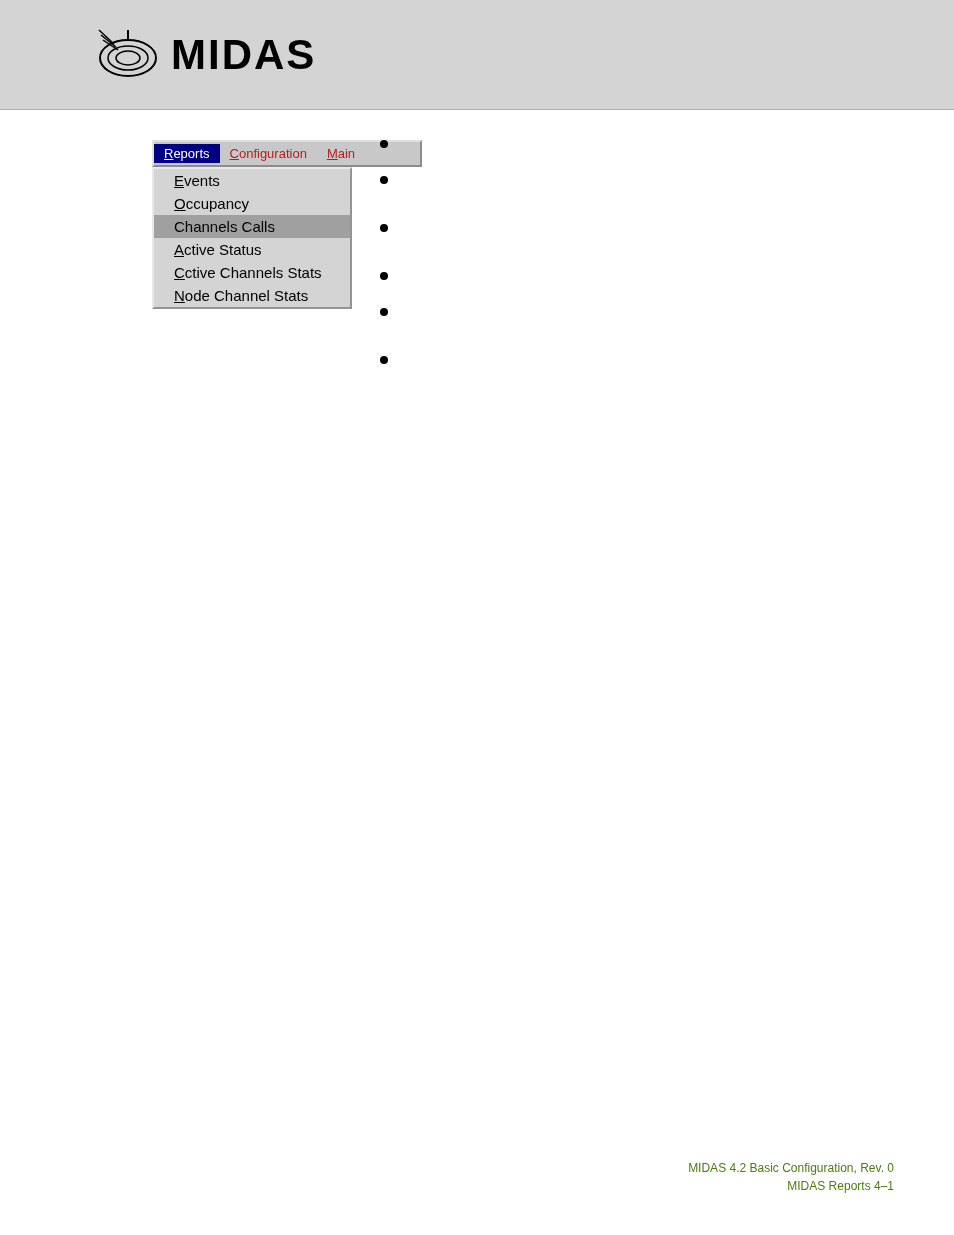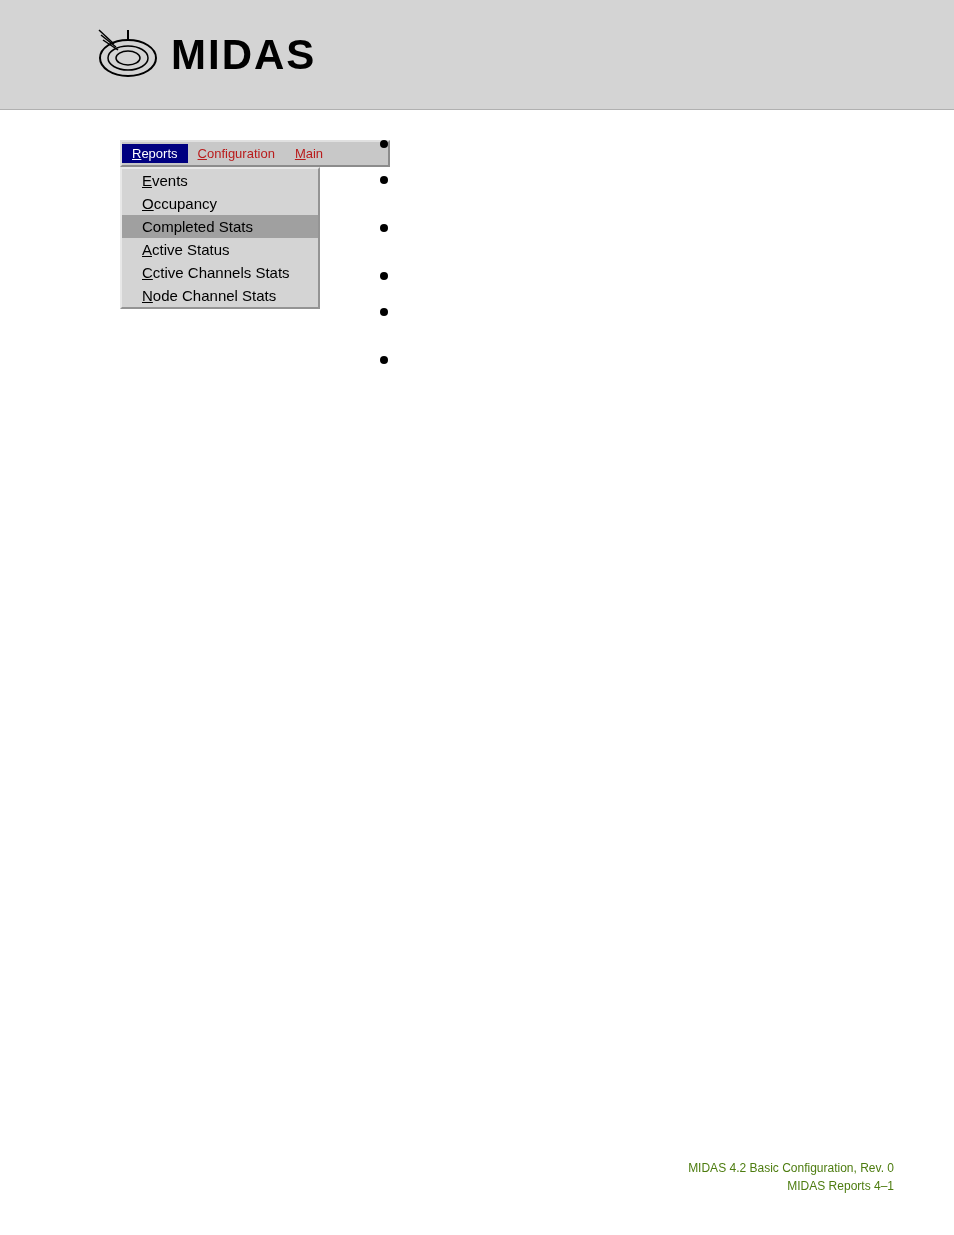--- a/index.html
+++ b/index.html
@@ -73,20 +73,21 @@
     }
 
     .menu-item span.underline {
       text-decoration: underline;
     }
 
     
     .dropdown-container {
       position: relative;
       width: 270px;
+      margin-left: 32px;
     }
 
     .dropdown-menu {
       background: #d4d4d4;
       border: 2px outset #e8e8e8;
       width: 200px;
       margin-top: 0;
     }
 
     .dropdown-item {
@@ -174,21 +175,21 @@
     </div>
 
     <div class="dropdown-menu">
       <div class="dropdown-item">
         <span class="underline">E</span><span>vents</span>
       </div>
       <div class="dropdown-item">
         <span class="underline">O</span><span>ccupancy</span>
       </div>
       <div class="dropdown-item highlighted">
-        <span>Completed Stats</span>
+        <span>Channels Calls</span>
       </div>
       <div class="dropdown-item">
         <span class="underline">A</span><span>ctive Status</span>
       </div>
       <div class="dropdown-item">
         <span class="underline">C</span><span>ctive Channels Stats</span>
       </div>
       <div class="dropdown-item">
         <span class="underline">N</span><span>ode Channel Stats</span>
       </div>

